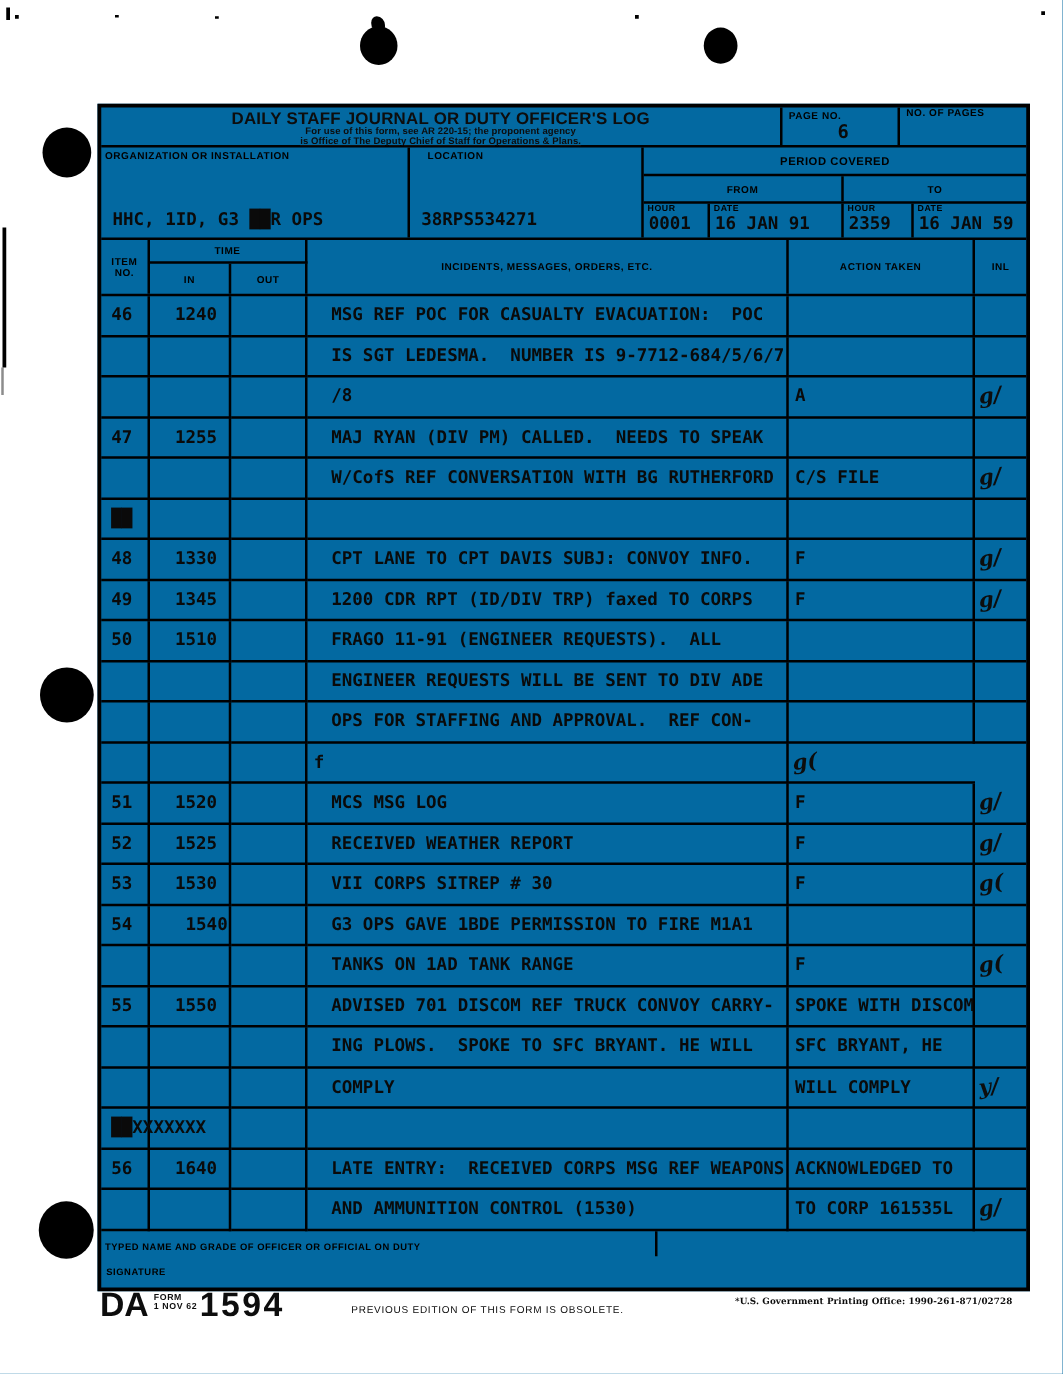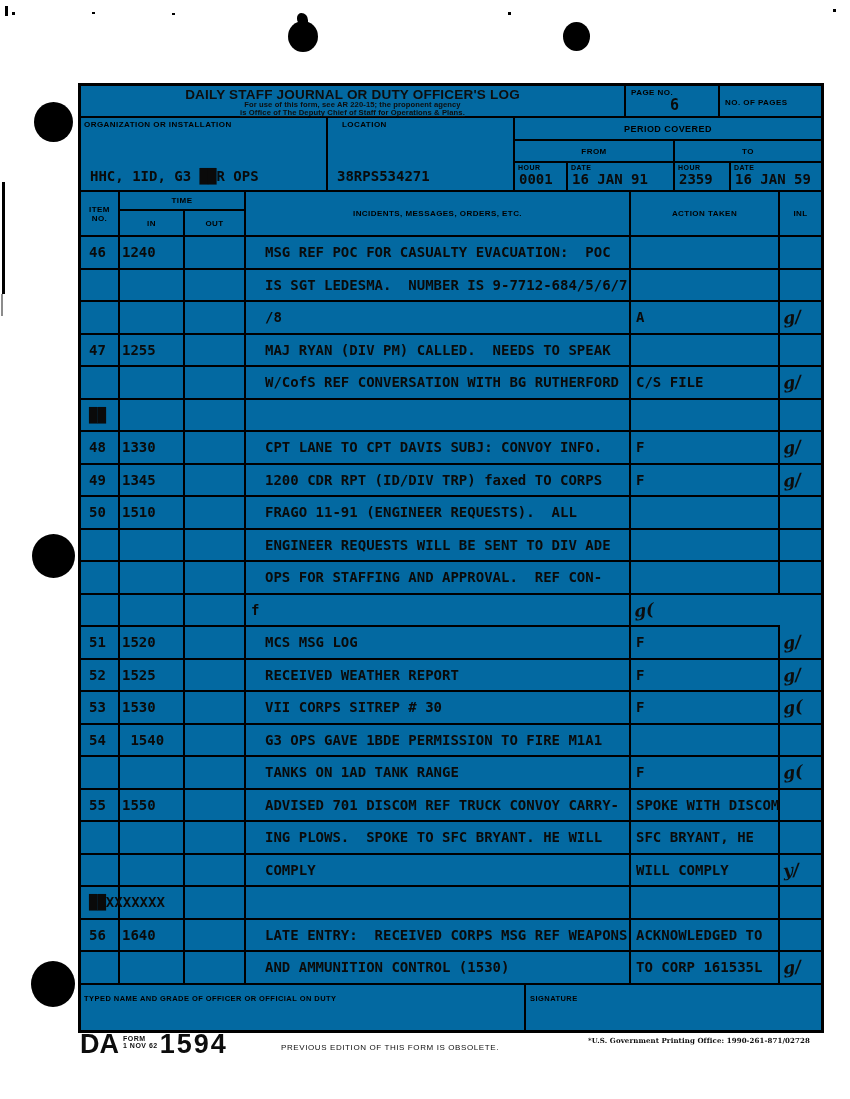--- a/index.html
+++ b/index.html
@@ -25,21 +25,21 @@
     font-weight:bold;font-size:14px;color:#0a0a0a;white-space:pre;
   }
   
   .topstrip{display:flex;height:30px;border-bottom:2px solid #000;}
   .titlebox{width:545px;border-right:2px solid #000;box-sizing:border-box;
     display:flex;flex-direction:column;align-items:center;justify-content:flex-start;padding-top:2px;}
   .title{font-size:13.5px;font-weight:bold;letter-spacing:.2px;line-height:13px;}
   .sub{font-size:7.6px;font-weight:bold;line-height:8px;letter-spacing:.1px;}
   .sub.u{text-decoration:underline;}
   .pagenobox{width:94px;border-right:2px solid #000;box-sizing:border-box;padding:2px 0 0 5px;}
-  .pagesbox{width:101px;box-sizing:border-box;padding:12px 0 0 5px;}
+  .pagesbox{width:101px;box-sizing:border-box;padding:0 0 0 5px;}
   .pagenoval{text-align:center;font-size:15px;margin-top:-1px;}
   
   .orgstrip{display:flex;height:72px;border-bottom:2px solid #000;}
   .orgbox{width:247px;border-right:2px solid #000;box-sizing:border-box;position:relative;padding:2px 0 0 3px;}
   .locbox{width:187px;border-right:2px solid #000;box-sizing:border-box;position:relative;padding:2px 0 0 14px;}
   .bottomval{position:absolute;left:9px;bottom:6px;}
   .periodbox{width:306px;box-sizing:border-box;display:flex;flex-direction:column;}
   .periodlabel{height:21px;border-bottom:2px solid #000;display:flex;align-items:center;justify-content:center;}
   .periodlabel .lbl{font-size:9px;}
   .fromto{height:20px;border-bottom:2px solid #000;display:flex;}
@@ -64,32 +64,32 @@
   .lh-inc{grid-column:4;grid-row:1/3;border-right:2px solid #000;}
   .lh-act{grid-column:5;grid-row:1/3;border-right:2px solid #000;}
   .lh-inl{grid-column:6;grid-row:1/3;}
   
   .logrows{}
   .logrow{display:grid;grid-template-columns:39px 65px 61px 385px 149px 41px;height:32.5px;}
   .logrow>div{box-sizing:border-box;border-right:2px solid #000;border-bottom:2px solid #000;
     display:flex;align-items:center;overflow:visible;position:relative;}
   .logrow>div:last-child{border-right:none;}
   .c-item{padding-left:8px;z-index:2;}
-  .c-in{padding-left:2px;}
+  .c-in{padding-left:20px;}
   .c-out{padding-left:8px;}
   .c-inc{padding-left:19px;}
   .c-act{padding-left:5px;}
   .c-inl{padding-left:3px;}
   .c-item .typed{white-space:pre;}
   .script{
     font-family:"DejaVu Serif",serif;font-style:italic;font-size:17px;font-weight:bold;
     display:inline-block;transform:rotate(-6deg);line-height:14px;
   }
   
-  .sigstrip{display:flex;height:47px;}
+  .sigstrip{display:flex;height:47px;flex-direction:column;}
   .typedname{width:445px;border-right:2px solid #000;box-sizing:border-box;padding:2px 0 0 3px;}
   .sigcell{flex:1;box-sizing:border-box;padding:2px 0 0 4px;}
   .sigstrip .lbl{font-size:7.5px;}
   
   .dafoot{position:absolute;left:80px;top:1032px;display:flex;align-items:flex-start;}
   .da-big{font-size:27px;font-weight:bold;font-family:"Liberation Sans",sans-serif;
     letter-spacing:0px;line-height:24px;}
   .da-stack{display:flex;flex-direction:column;margin:3px 2px 0 4px;line-height:7px;}
   .da-stack span{font-size:7px;font-weight:bold;letter-spacing:.5px;}
   .da-num{font-size:27px;font-weight:bold;line-height:24px;letter-spacing:2px;}

